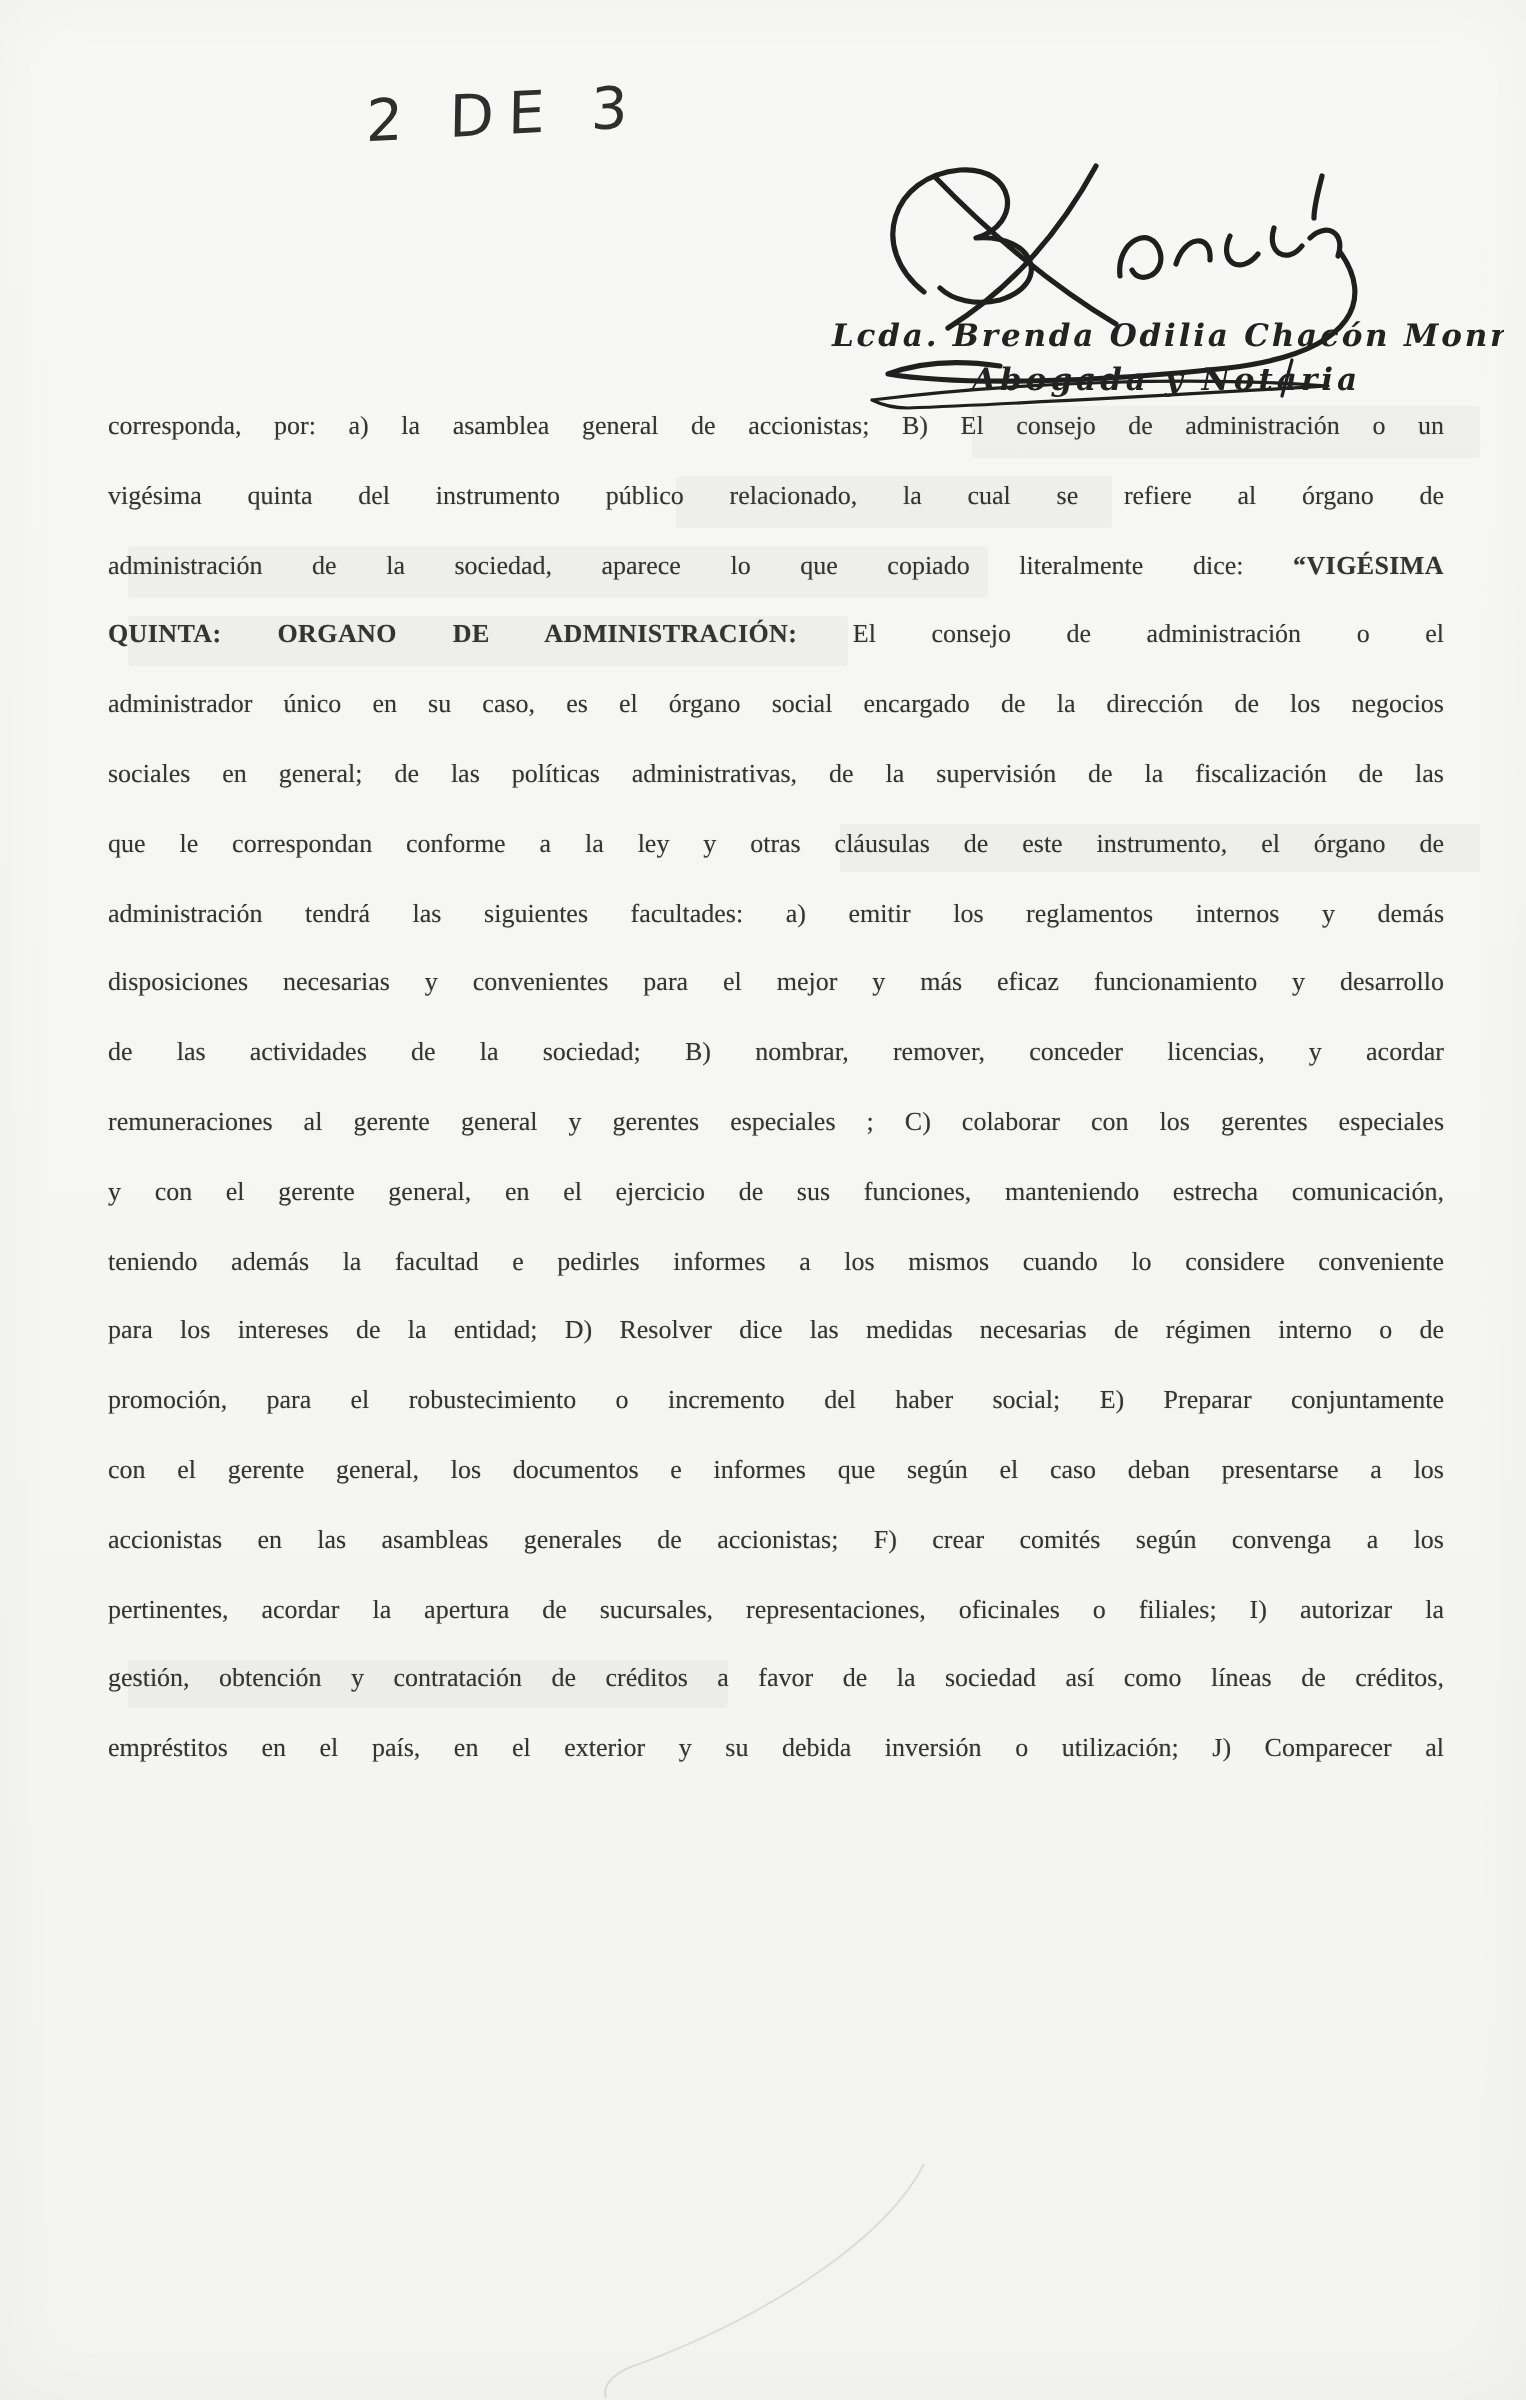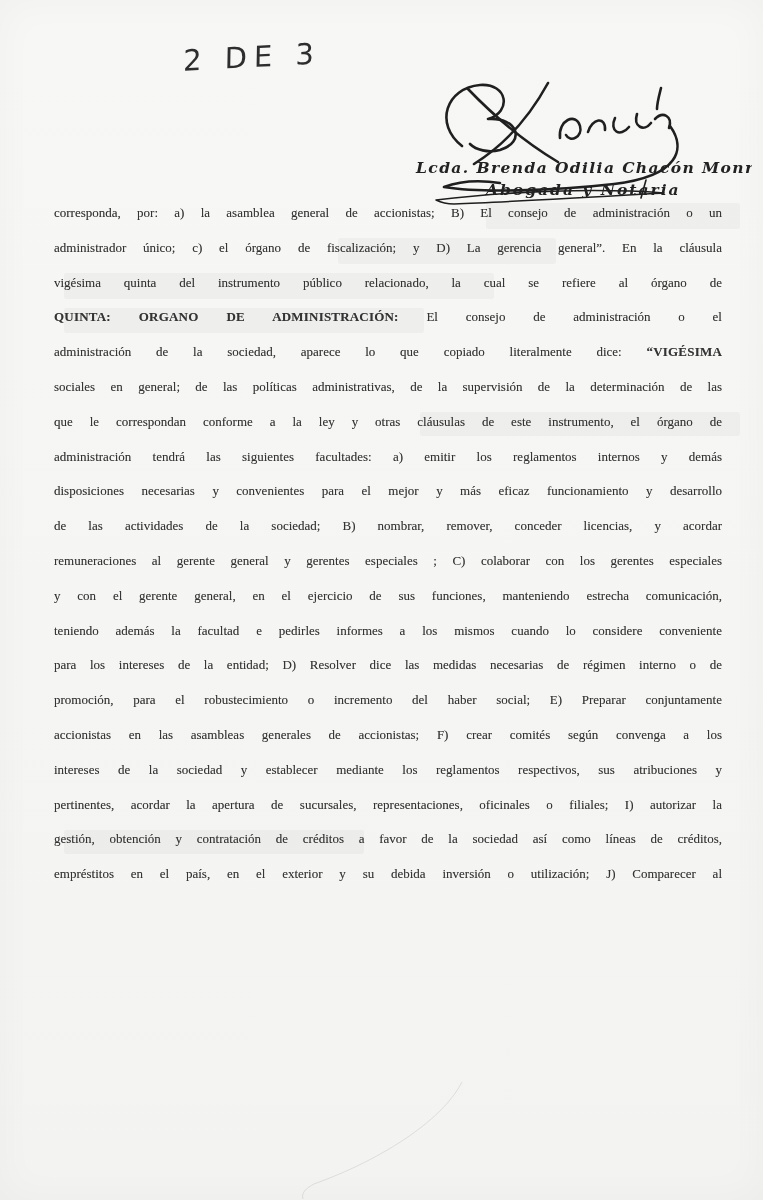--- a/index.html
+++ b/index.html
@@ -126,36 +126,36 @@
 
   <div class="shade" style="left:486px; top:203px; width:254px; height:26px;"></div>
   <div class="shade" style="left:338px; top:238px; width:218px; height:26px;"></div>
   <div class="shade" style="left:64px;  top:273px; width:430px; height:26px;"></div>
   <div class="shade" style="left:64px;  top:308px; width:360px; height:25px;"></div>
   <div class="shade" style="left:420px; top:412px; width:320px; height:24px;"></div>
   <div class="shade" style="left:64px;  top:830px; width:300px; height:24px;"></div>
 
   <div class="docbody">
       <div class="line"><span>corresponda, por: a) la asamblea general de accionistas; B) El consejo de administración o un</span></div>
-      <div class="line"><span>administrador único; c) el órgano de fiscalización; y D) La gerencia general”. En la cláusula</span></div>
       <div class="line"><span>vigésima quinta del instrumento público relacionado, la cual se refiere al órgano de</span></div>
+      <div class="line"><span>administración de la sociedad, aparece lo que copiado literalmente dice: </span><span class="bold">“VIGÉSIMA</span></div>
       <div class="line"><span class="bold">QUINTA: ORGANO DE ADMINISTRACIÓN:</span><span> El consejo de administración o el</span></div>
-      <div class="line"><span>administración de la sociedad, aparece lo que copiado literalmente dice: </span><span class="bold">“VIGÉSIMA</span></div>
-      <div class="line"><span>sociales en general; de las políticas administrativas, de la supervisión de la determinación de las</span></div>
+      <div class="line"><span>administrador único en su caso, es el órgano social encargado de la dirección de los negocios</span></div>
+      <div class="line"><span>sociales en general; de las políticas administrativas, de la supervisión de la fiscalización de las</span></div>
       <div class="line"><span>que le correspondan conforme a la ley y otras cláusulas de este instrumento, el órgano de</span></div>
       <div class="line"><span>administración tendrá las siguientes facultades: a) emitir los reglamentos internos y demás</span></div>
       <div class="line"><span>disposiciones necesarias y convenientes para el mejor y más eficaz funcionamiento y desarrollo</span></div>
       <div class="line"><span>de las actividades de la sociedad; B) nombrar, remover, conceder licencias, y acordar</span></div>
       <div class="line"><span>remuneraciones al gerente general y gerentes especiales ; C) colaborar con los gerentes especiales</span></div>
       <div class="line"><span>y con el gerente general, en el ejercicio de sus funciones, manteniendo estrecha comunicación,</span></div>
       <div class="line"><span>teniendo además la facultad e pedirles informes a los mismos cuando lo considere conveniente</span></div>
       <div class="line"><span>para los intereses de la entidad; D) Resolver dice las medidas necesarias de régimen interno o de</span></div>
       <div class="line"><span>promoción, para el robustecimiento o incremento del haber social; E) Preparar conjuntamente</span></div>
+      <div class="line"><span>con el gerente general, los documentos e informes que según el caso deban presentarse a los</span></div>
       <div class="line"><span>accionistas en las asambleas generales de accionistas; F) crear comités según convenga a los</span></div>
-      <div class="line"><span>intereses de la sociedad y establecer mediante los reglamentos respectivos, sus atribuciones y</span></div>
       <div class="line"><span>pertinentes, acordar la apertura de sucursales, representaciones, oficinales o filiales; I) autorizar la</span></div>
       <div class="line"><span>gestión, obtención y contratación de créditos a favor de la sociedad así como líneas de créditos,</span></div>
       <div class="line"><span>empréstitos en el país, en el exterior y su debida inversión o utilización; J) Comparecer al</span></div>
     </div>
 
   <svg class="crease" viewBox="0 0 763 1200">
     <path d="M462,1082 C444,1118 386,1158 314,1184 C306,1188 301,1193 303,1199"></path>
   </svg>
 
 </div>

